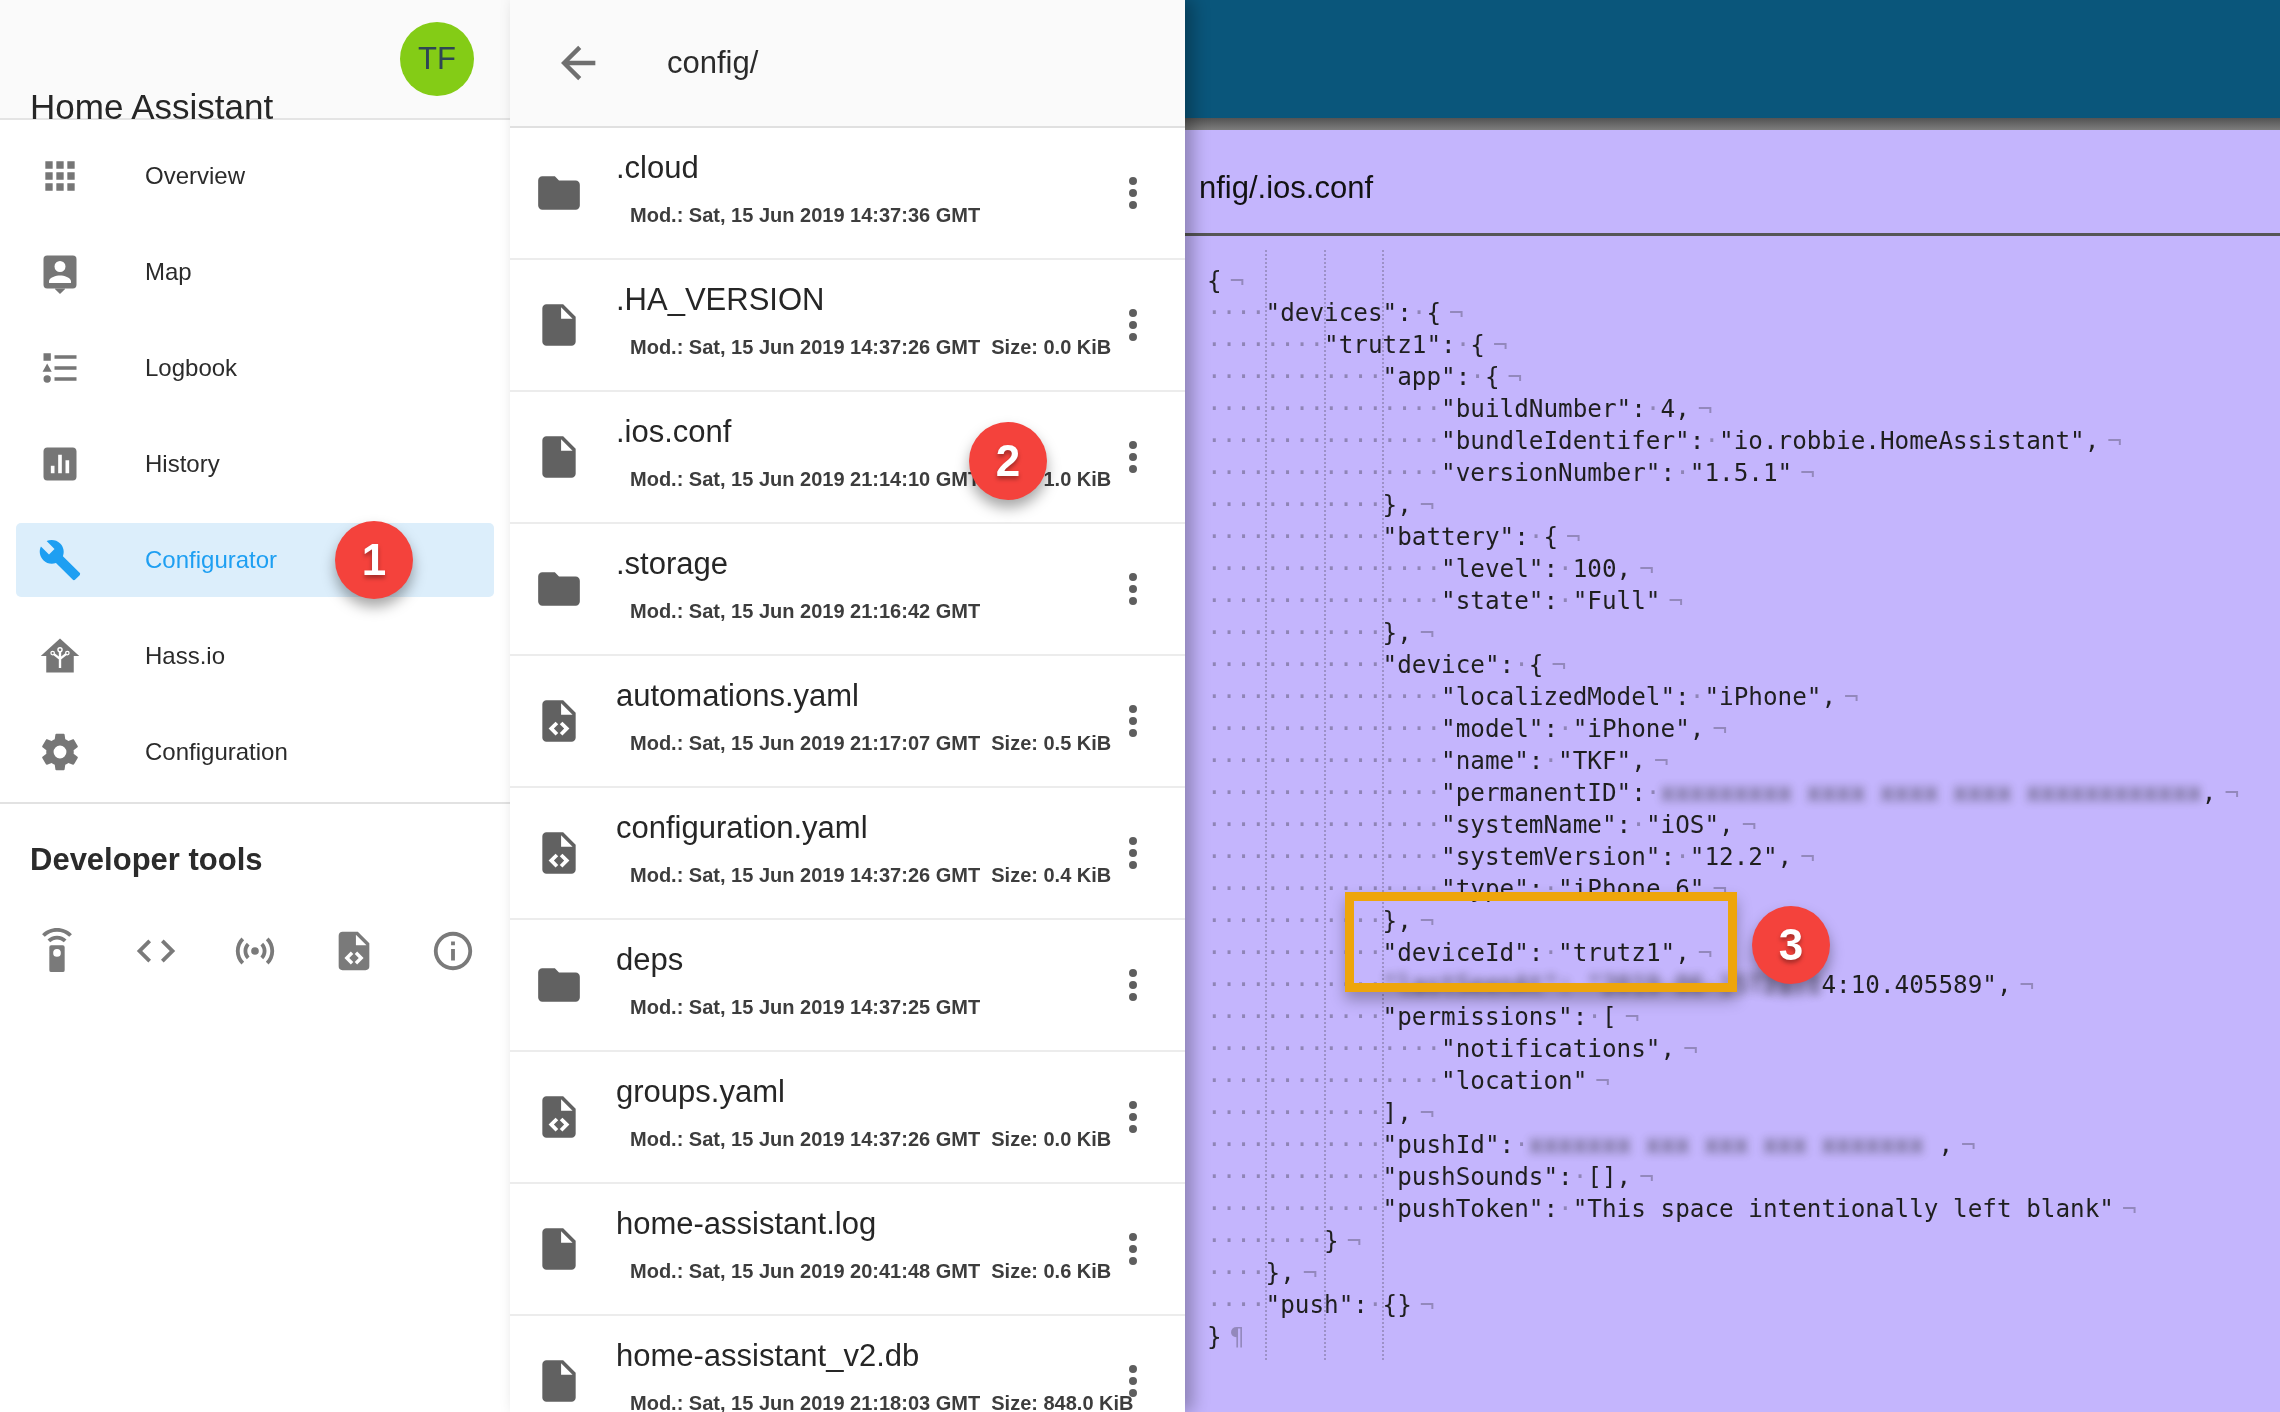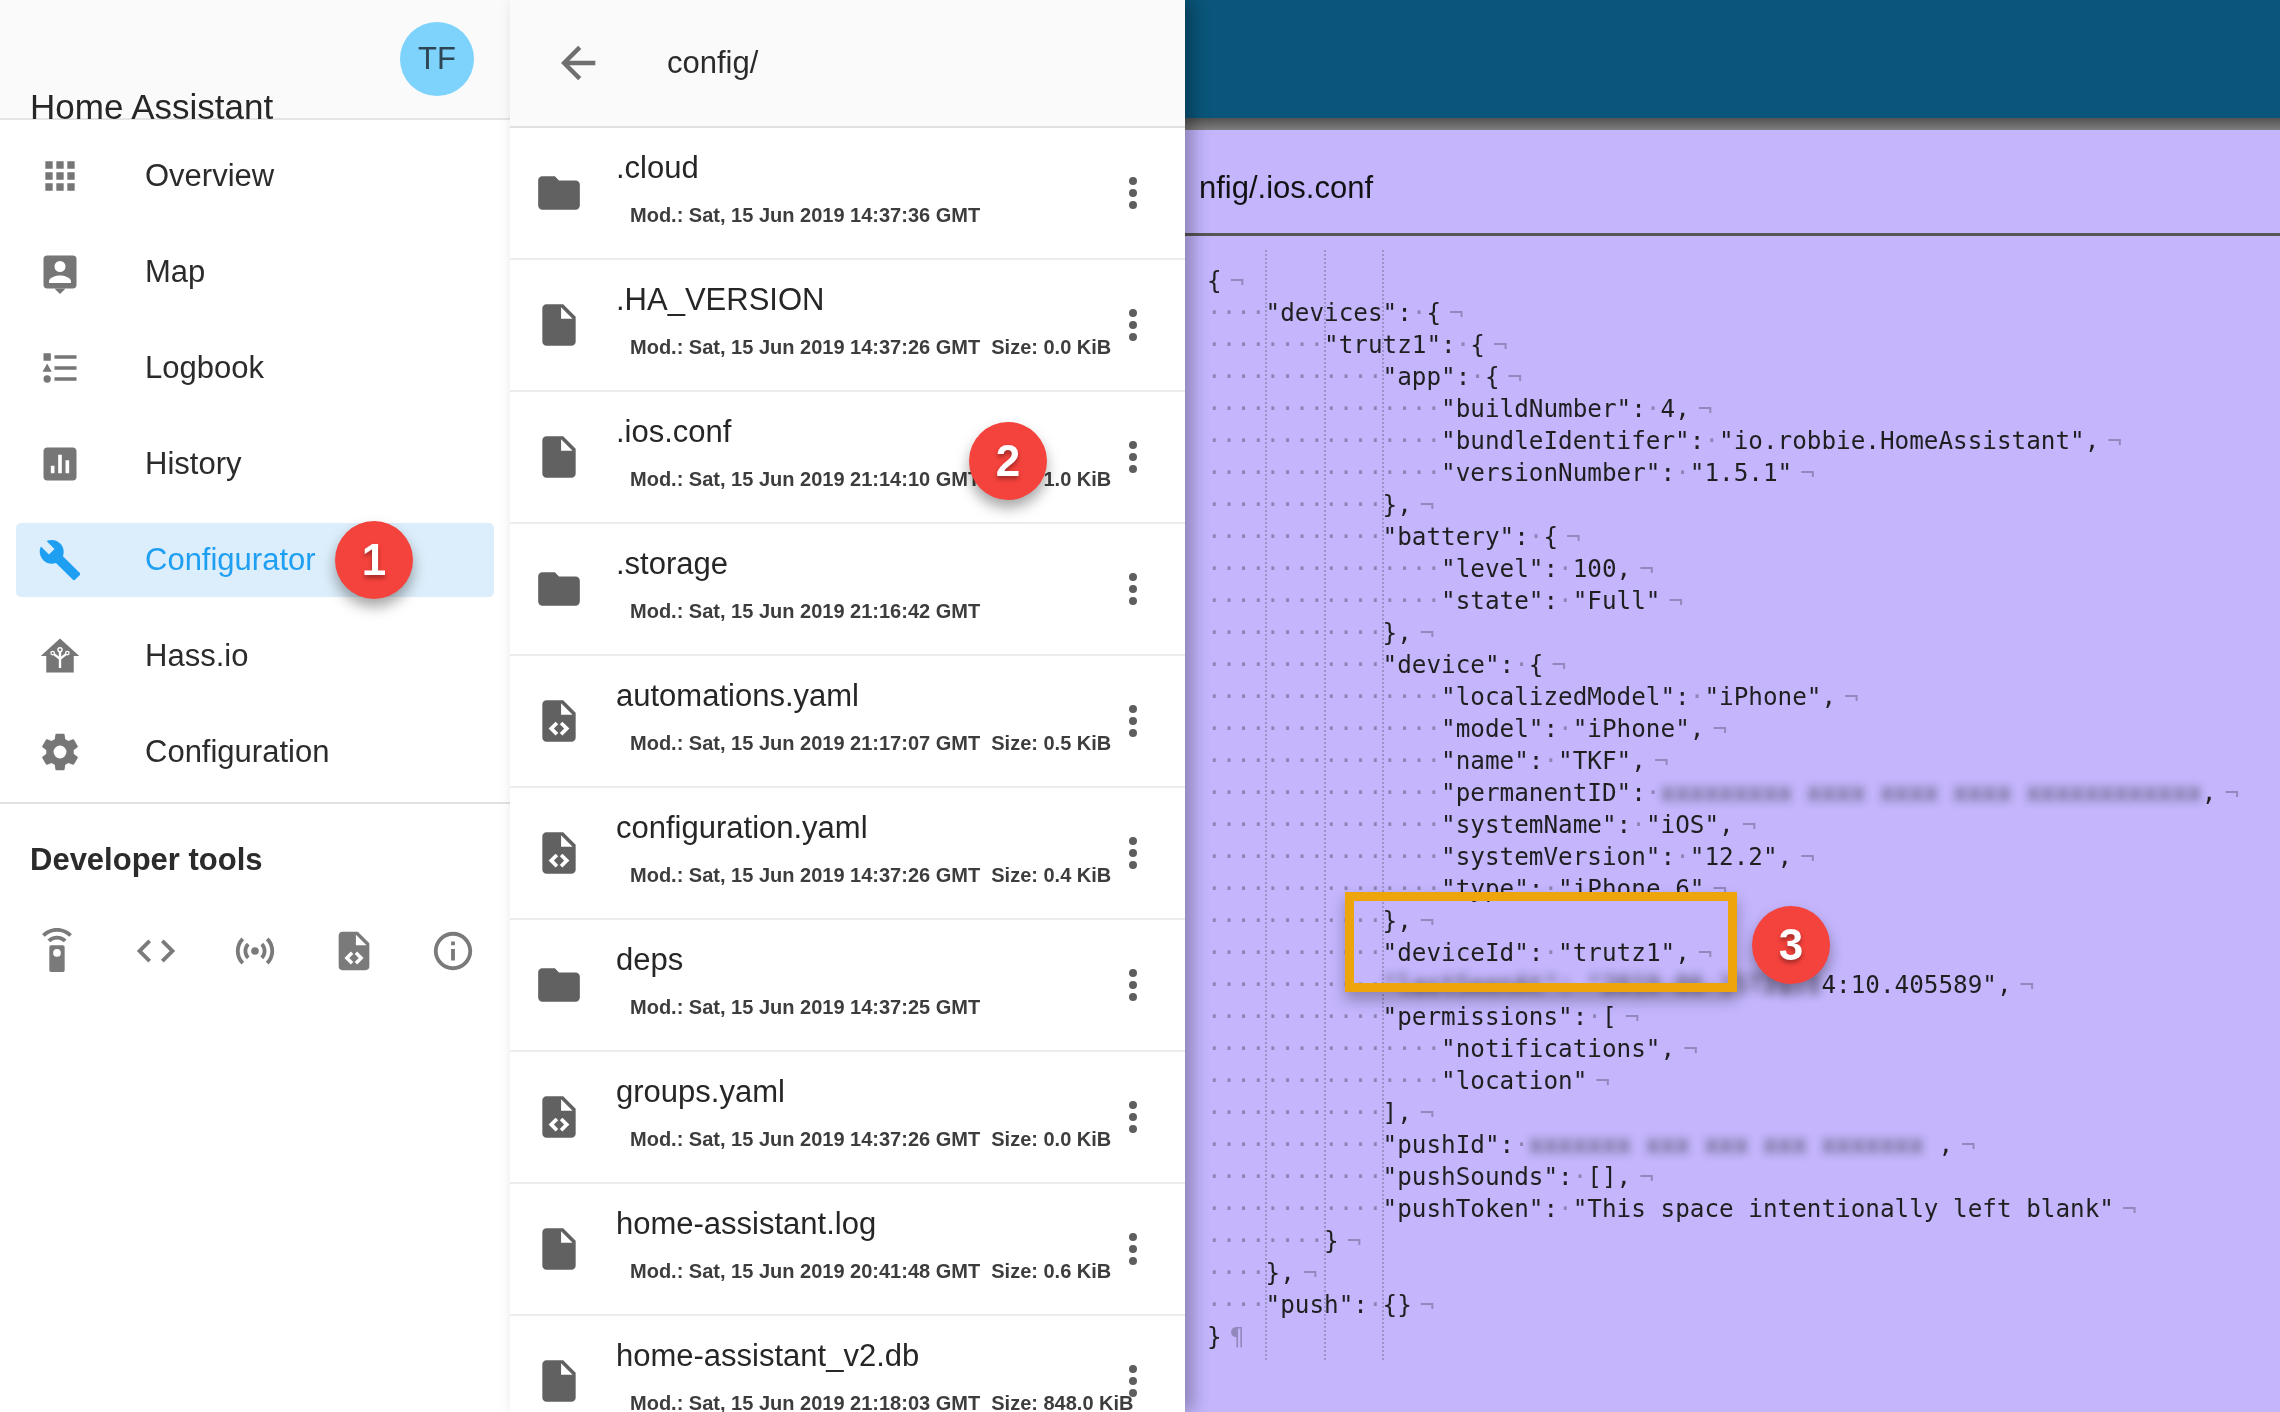--- a/index.html
+++ b/index.html
@@ -9,25 +9,25 @@
     -webkit-font-smoothing:antialiased;
   }
   .svgwrap{display:inline-flex;}
   .svgwrap svg{width:100%;height:100%;display:block;}
 
   
   .sidebar{position:absolute;left:0;top:0;width:510px;height:1412px;background:#fff;border-right:1px solid #dcdcdc;z-index:1;}
   .sb-header{position:relative;height:118px;background:#fafafa;border-bottom:2px solid #e4e4e4;}
   .sb-title{position:absolute;left:30px;top:50%;transform:translateY(-50%);font-size:35px;color:#262626;margin-top:48px;}
   .avatar{position:absolute;left:400px;top:22px;width:74px;height:74px;border-radius:50%;
-    background:#7dd3fc;color:#2e4654;font-size:31px;display:flex;align-items:center;justify-content:center;cursor:pointer;}
+    background:#84cc16;color:#2e4654;font-size:31px;display:flex;align-items:center;justify-content:center;cursor:pointer;}
   .menu{position:absolute;top:128px;left:0;right:0;}
   .menu-item{height:96px;display:flex;align-items:center;position:relative;cursor:pointer;}
   .mi-icon{width:44px;height:44px;margin-left:38px;color:#767676;flex:none;}
-  .mi-label{margin-left:63px;font-size:31px;font-weight:500;color:#2b2b2b;}
+  .mi-label{margin-left:63px;font-size:24px;font-weight:500;color:#2b2b2b;}
   .menu-item.active{background:#dceefb;border-radius:5px;margin:11px 16px;height:74px;}
   .menu-item.active .mi-icon{margin-left:22px;color:#1e9ff2;}
   .menu-item.active .mi-label{color:#1e9ff2;}
   .sb-divider{position:absolute;top:802px;left:0;right:0;height:2px;background:#e2e2e2;}
   .dev-label{position:absolute;top:842px;left:30px;font-size:31px;font-weight:bold;color:#2b2b2b;}
   .dev-icons{position:absolute;top:928px;left:0;width:510px;box-sizing:border-box;
     padding:0 34px;display:flex;justify-content:space-between;}
   .dev-icon{width:46px;height:46px;color:#7a7a7a;cursor:pointer;}
 
   

